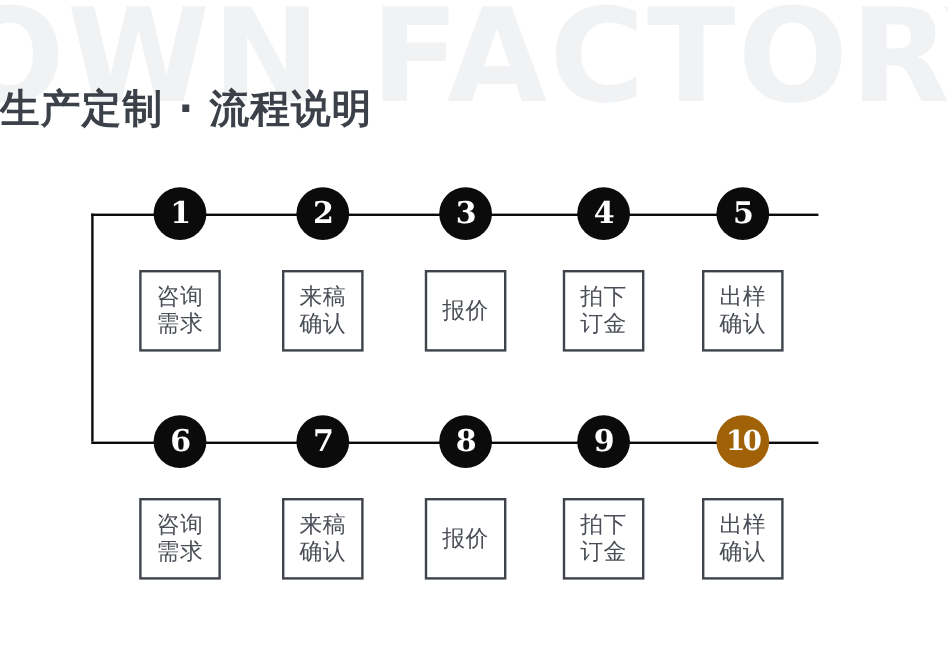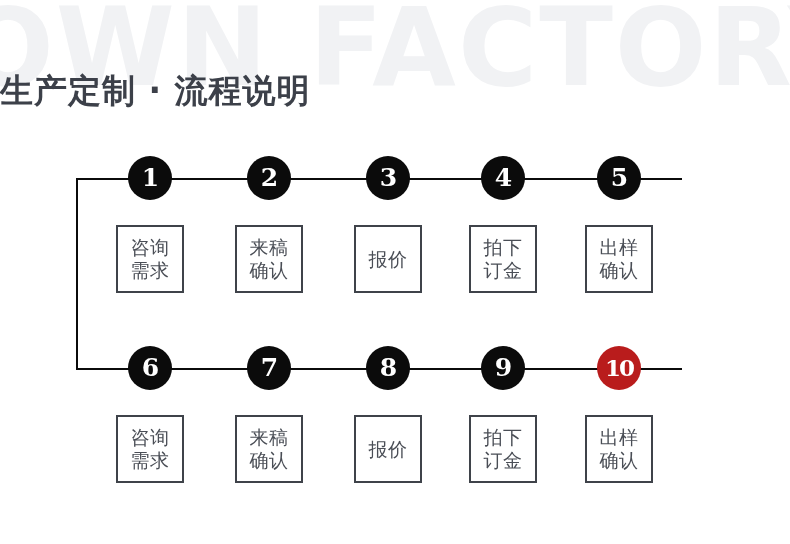--- a/index.html
+++ b/index.html
@@ -173,20 +173,20 @@
       </div>
       <div class="node" style="left: 388px; top: 368px; background: rgb(11, 11, 11); color: rgb(255, 255, 255);">8</div>
       <div class="step-box" style="left: 388px; top: 415px; border-color: rgb(63, 67, 74); color: rgb(74, 78, 86);">
         <span class="ln">报价</span>
       </div>
       <div class="node" style="left: 503px; top: 368px; background: rgb(11, 11, 11); color: rgb(255, 255, 255);">9</div>
       <div class="step-box" style="left: 503px; top: 415px; border-color: rgb(63, 67, 74); color: rgb(74, 78, 86);">
         <span class="ln">拍下</span>
         <span class="ln">订金</span>
       </div>
-      <div class="node wide" style="left: 619px; top: 368px; background: #b91c1c; color: rgb(255, 255, 255);">10</div>
+      <div class="node wide" style="left: 619px; top: 368px; background: #a16207; color: rgb(255, 255, 255);">10</div>
       <div class="step-box" style="left: 619px; top: 415px; border-color: rgb(63, 67, 74); color: rgb(74, 78, 86);">
         <span class="ln">出样</span>
         <span class="ln">确认</span>
       </div>
     </div>
 
 </div>
 
 </body></html>

